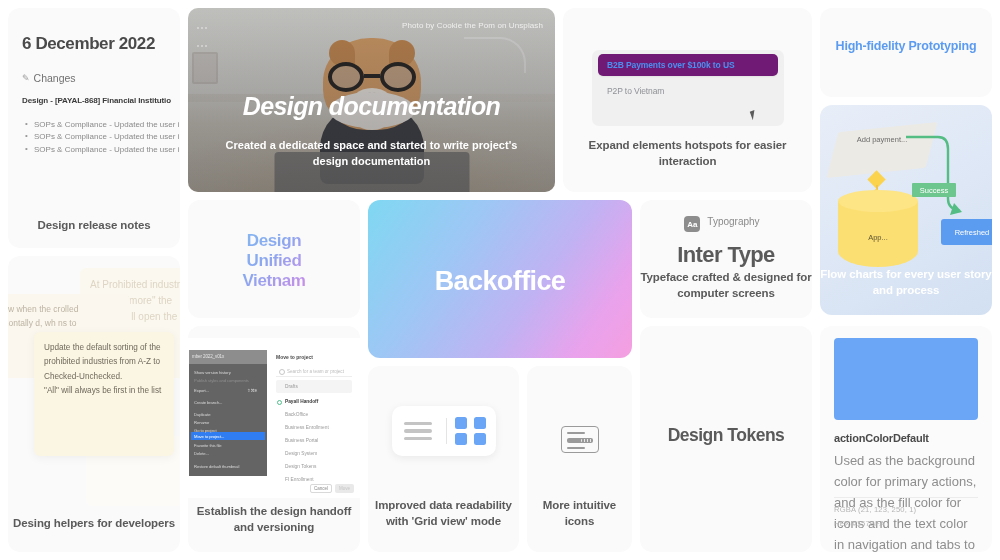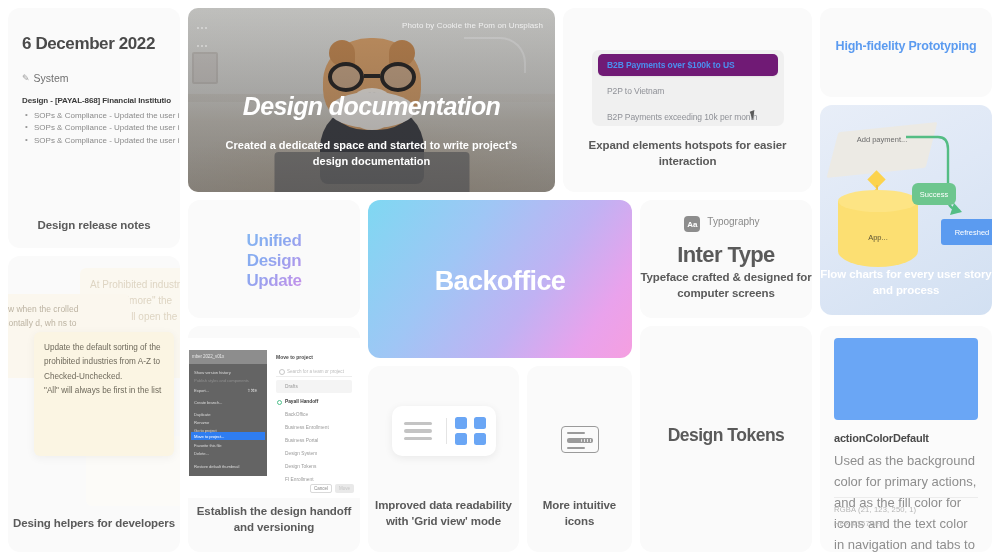--- a/index.html
+++ b/index.html
@@ -39,21 +39,21 @@
     font-size: 17px; font-weight: 700; color: #4a4a4a;
     letter-spacing: -0.4px; margin-bottom: 18px;
   }
   .rel-sub {
     font-size: 10.5px; color: #707070; margin-bottom: 12px;
     display: flex; align-items: center; gap: 4px;
   }
   .rel-sub .pen { font-size: 9px; color: #999; }
   .rel-head {
     font-size: 8px; font-weight: 700; color: #3a3a3a;
-    white-space: nowrap; margin-bottom: 5px; letter-spacing: -0.1px;
+    white-space: nowrap; margin-bottom: 14px; letter-spacing: -0.1px;
   }
   .rel-li {
     font-size: 8px; color: #8a8a8a; white-space: nowrap;
     padding-left: 12px; position: relative; line-height: 1.55;
   }
   .rel-li::before {
     content: "•"; position: absolute; left: 3px; top: -1px; color: #999;
   }
   #cap-release { bottom: 14px; }
 
@@ -202,22 +202,22 @@
   }
   .dia2 {
     position:absolute; left:50px; top:86px; width:13px; height:13px;
     background:#fcd34d; transform:rotate(45deg);
   }
   .dash-v {
     position:absolute; left:56px; top:80px; width:0; height:12px;
     border-left:2px dashed #f2c44a;
   }
   .succ {
-    position:absolute; left:92px; top:78px; width:44px; height:22px;
-    background:#6dc68e; border-radius:6px;
+    position:absolute; left:92px; top:78px; width:44px; height:14px;
+    background:#6dc68e; border-radius:1px;
     font-size:7.5px; color:#fff; display:flex; align-items:center; justify-content:center;
   }
   .refr {
     position:absolute; left:121px; top:114px; width:62px; height:26px;
     background:#5b9bf0; border-radius:3px;
     font-size:7.5px; color:#fff; display:flex; align-items:center; justify-content:center;
   }
   .flow-arrow { position:absolute; left:84px; top:24px; width:60px; height:100px; }
   #cap-flow { bottom: 16px; color: #ffffff; }
 
@@ -394,21 +394,21 @@
 </head>
 <body>
 
 <div class="board">
 
   <div class="card" id="c-release">
     <div class="inner">
       <div class="rel-date">6 December 2022</div>
       <div class="rel-sub">
         <span class="pen">✎</span>
-        <span>System</span>
+        <span>Changes</span>
       </div>
       <div class="rel-head">Design - [PAYAL-868] Financial Institutio</div>
       <div class="rel-li">SOPs &amp; Compliance - Updated the user i</div>
       <div class="rel-li">SOPs &amp; Compliance - Updated the user i</div>
       <div class="rel-li">SOPs &amp; Compliance - Updated the user i</div>
     </div>
     <div class="cap" id="cap-release">Design release notes</div>
   </div>
 
   <div class="card" id="c-doc">
@@ -438,21 +438,20 @@
     </div>
     <div class="doc-credit">Photo by Cookie the Pom on Unsplash</div>
     <div class="doc-title">Design documentation</div>
     <div class="doc-sub">Created a dedicated space and started to write project's design documentation</div>
   </div>
 
   <div class="card" id="c-hot">
     <div class="hot-panel">
       <div class="hot-row sel">B2B Payments over $100k to US</div>
       <div class="hot-row r2">P2P to Vietnam</div>
-      <div class="hot-row r3">B2P Payments exceeding 10k per month</div>
       <div class="cursor"></div>
     </div>
     <div class="cap" id="cap-hot">Expand elements hotspots for easier interaction</div>
   </div>
 
   <div class="card" id="c-hifi">
     <div class="hifi-t">High-fidelity Prototyping</div>
   </div>
 
   <div class="card" id="c-flow">
@@ -469,23 +468,23 @@
         <path d="M50 74 L58 83 L46 86 Z" fill="#54bd84"></path>
       </svg>
       <div class="succ">Success</div>
       <div class="refr">Refreshed</div>
     </div>
     <div class="cap" id="cap-flow">Flow charts for every user story and process</div>
   </div>
 
   <div class="card" id="c-uds">
     <div class="uds-t">
+      <div>Design</div>
       <div>Unified</div>
-      <div>Design</div>
-      <div>Update</div>
+      <div>Vietnam</div>
     </div>
   </div>
 
   <div class="card" id="c-back">
     <div class="back-t">Backoffice</div>
   </div>
 
   <div class="card" id="c-type">
     <div class="type-badge">
       <span class="aa">Aa</span>

